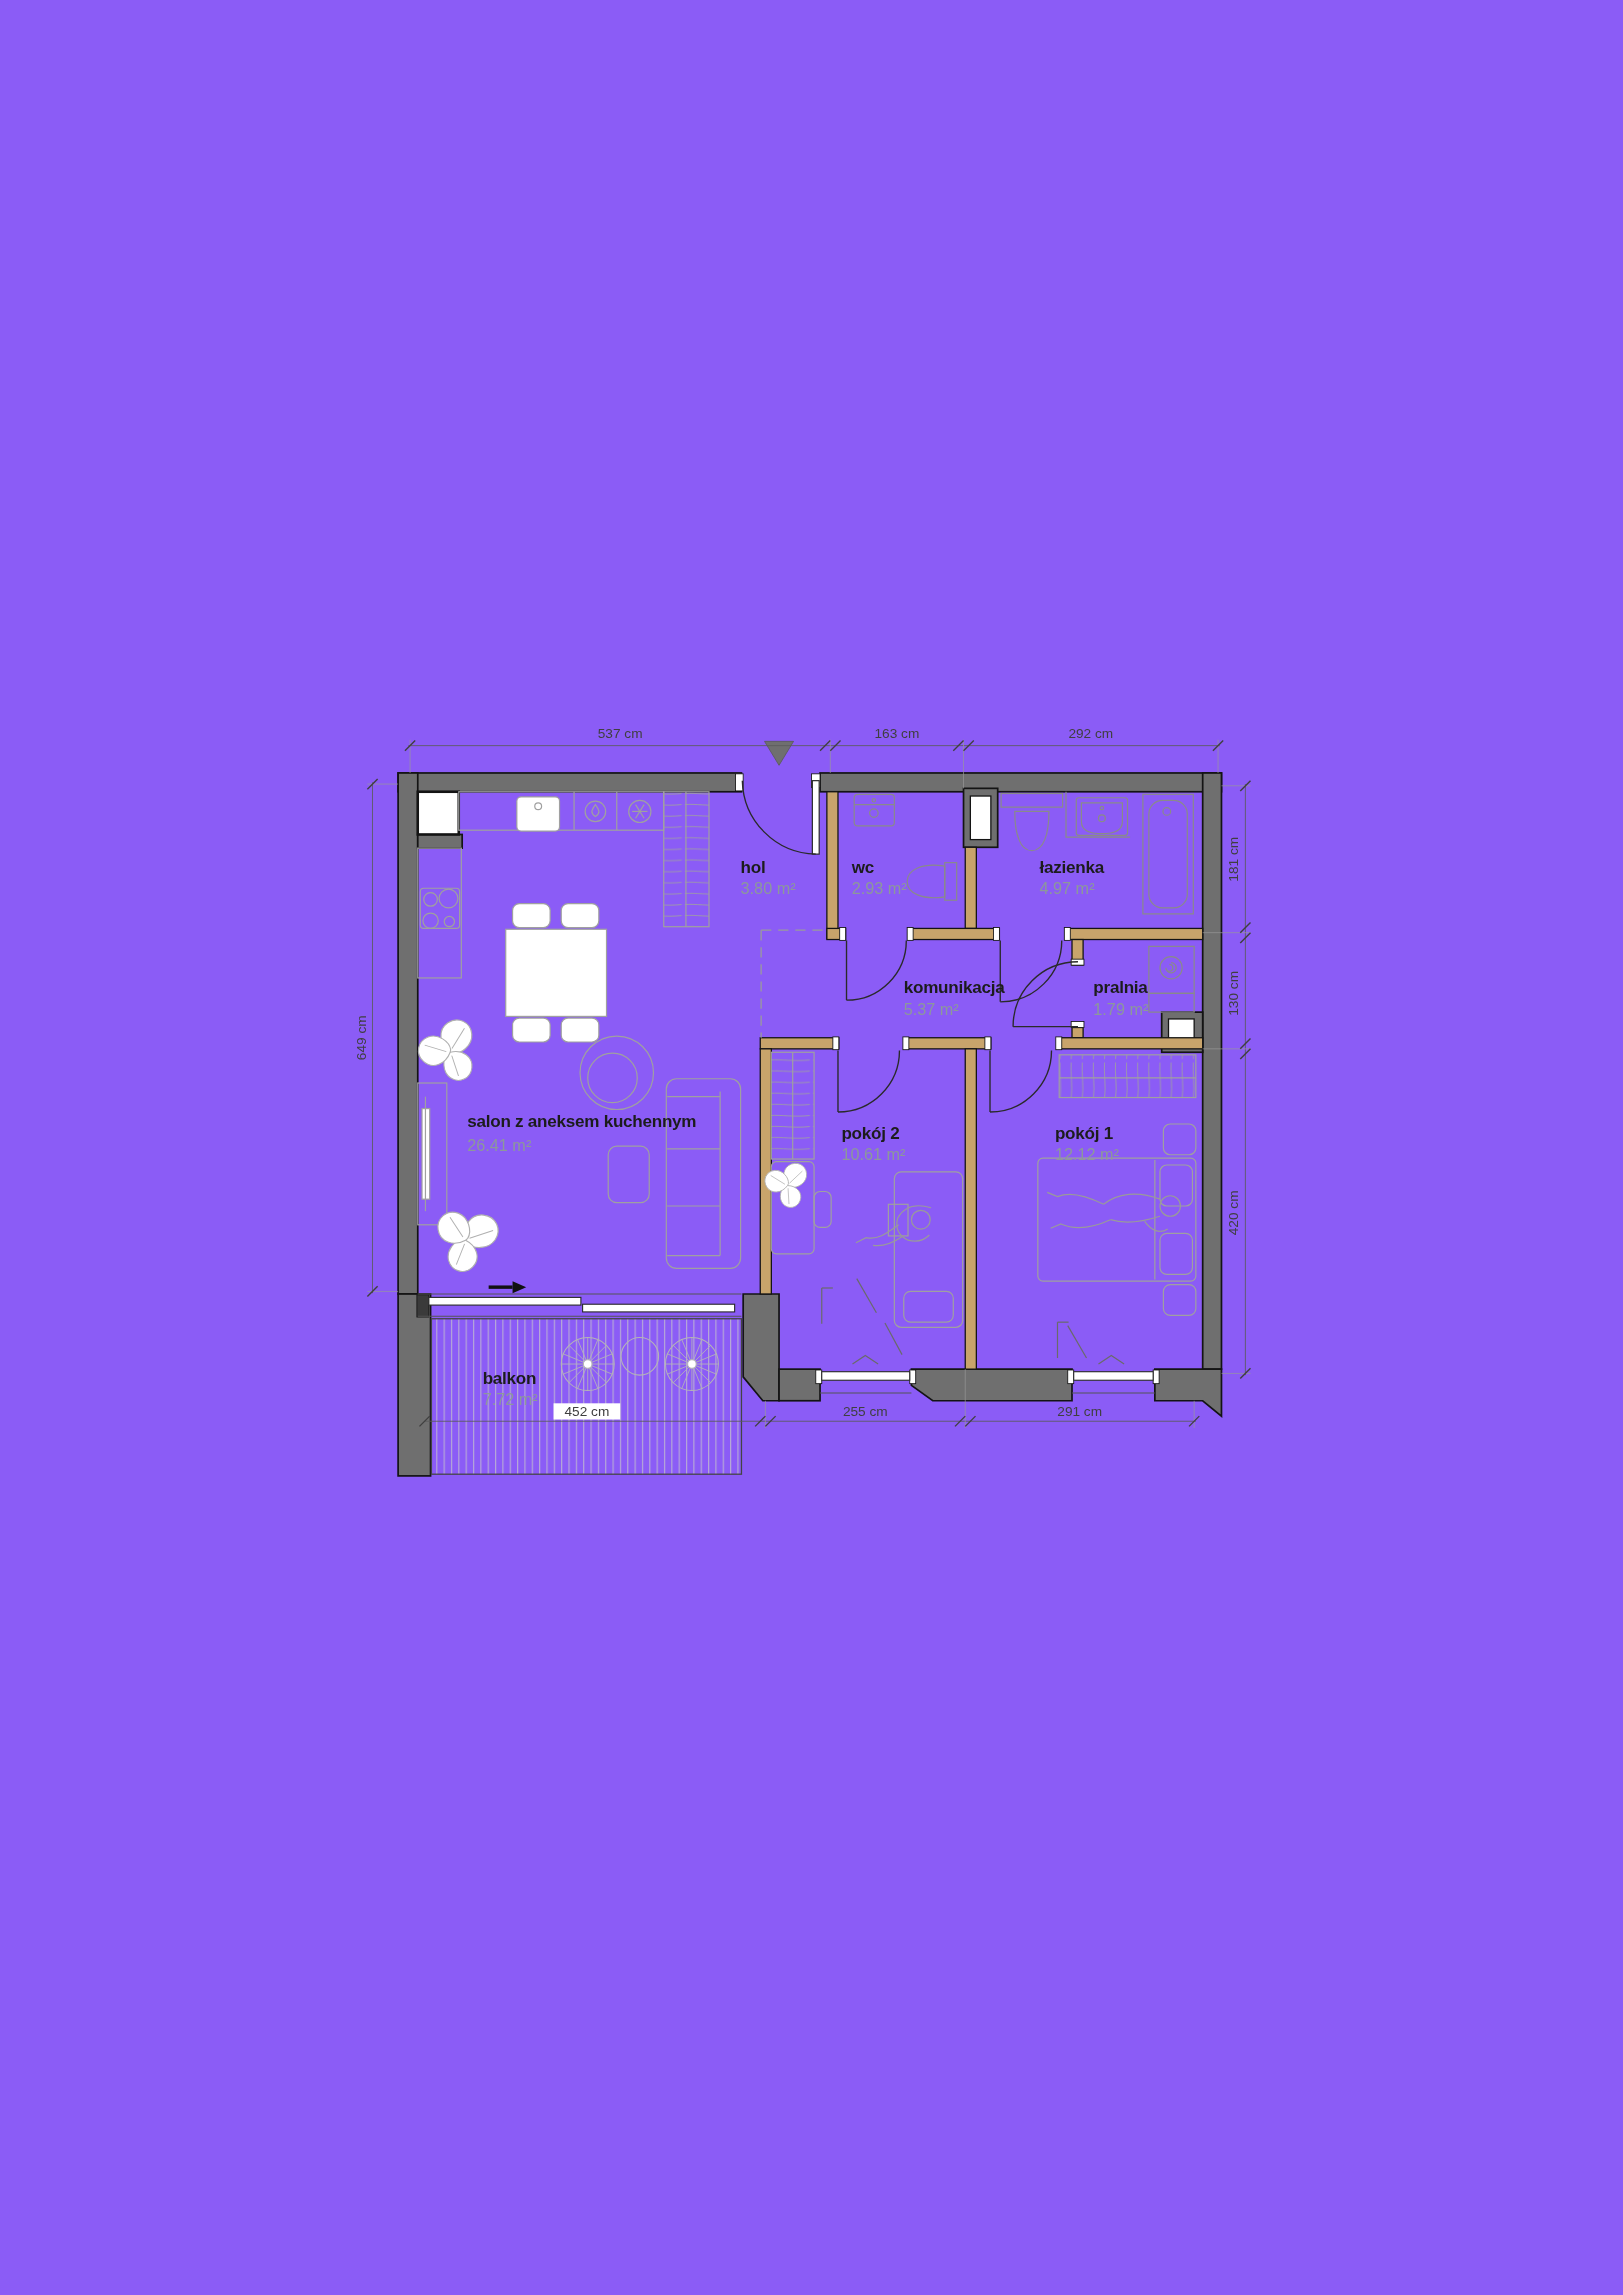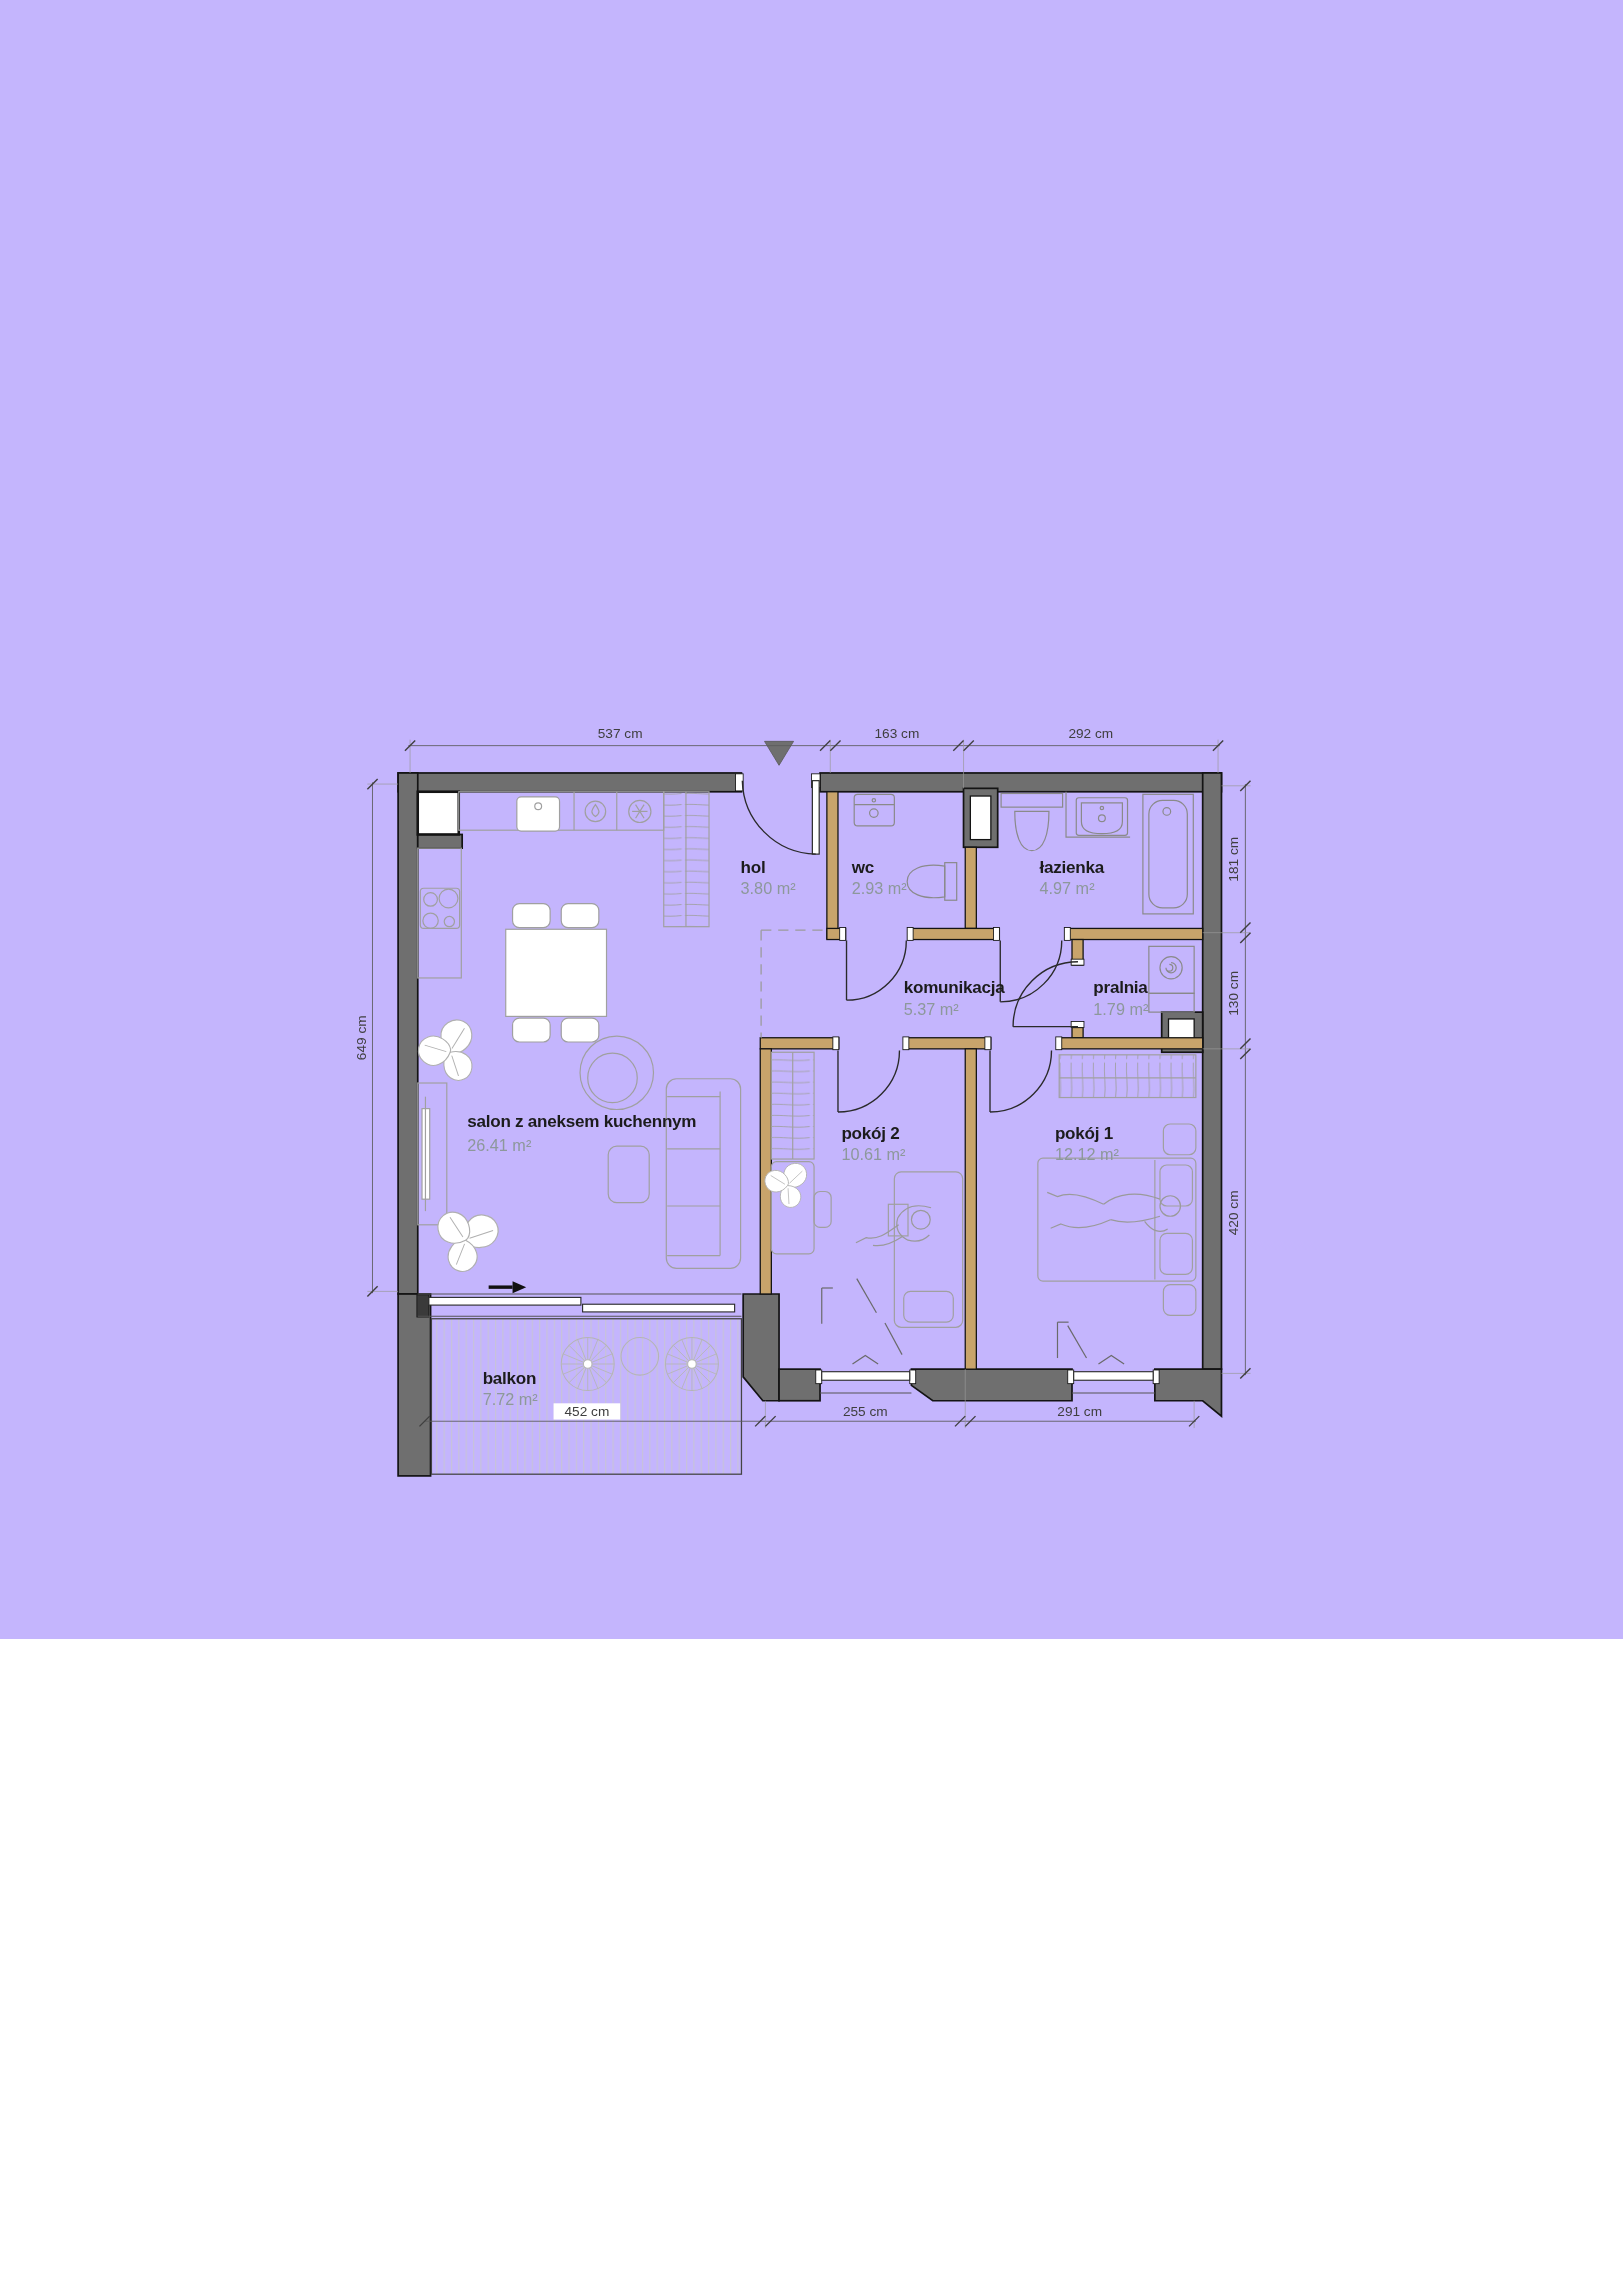--- a/index.html
+++ b/index.html
@@ -1,16 +1,16 @@
 <!DOCTYPE html>
 <html style="font-size:13.7px"><head>
 <meta charset="utf-8">
 <style>
   html,body{margin:0;padding:0;background:#ffffff;}
-  .page{position:relative;width:1623px;height:1639px;background:#c4b5fd;overflow:hidden;
+  .page{position:relative;width:1623px;height:2295px;background:#8b5cf6;overflow:hidden;
         font-family:"Liberation Sans", sans-serif;text-decoration:underline;}
   svg{position:absolute;left:0;top:0;}
   text{font-family:"Liberation Sans", sans-serif;}
   .room-name{font-size:20px;font-weight:700;fill:#1c1c1c;letter-spacing:-0.3px;}
   .room-area{font-size:19px;font-weight:400;fill:#8d989b;}
   .dim{font-size:16px;fill:#3f3f3f;}
   .wall-ext{fill:#6f6f6f;stroke:#141414;stroke-width:2;}
   .wall-int{fill:#c8a46b;stroke:#141414;stroke-width:1.5;}
   .jamb{fill:#ffffff;stroke:#141414;stroke-width:1;}
   .shaft-outer{fill:#6f6f6f;stroke:#141414;stroke-width:2;}

